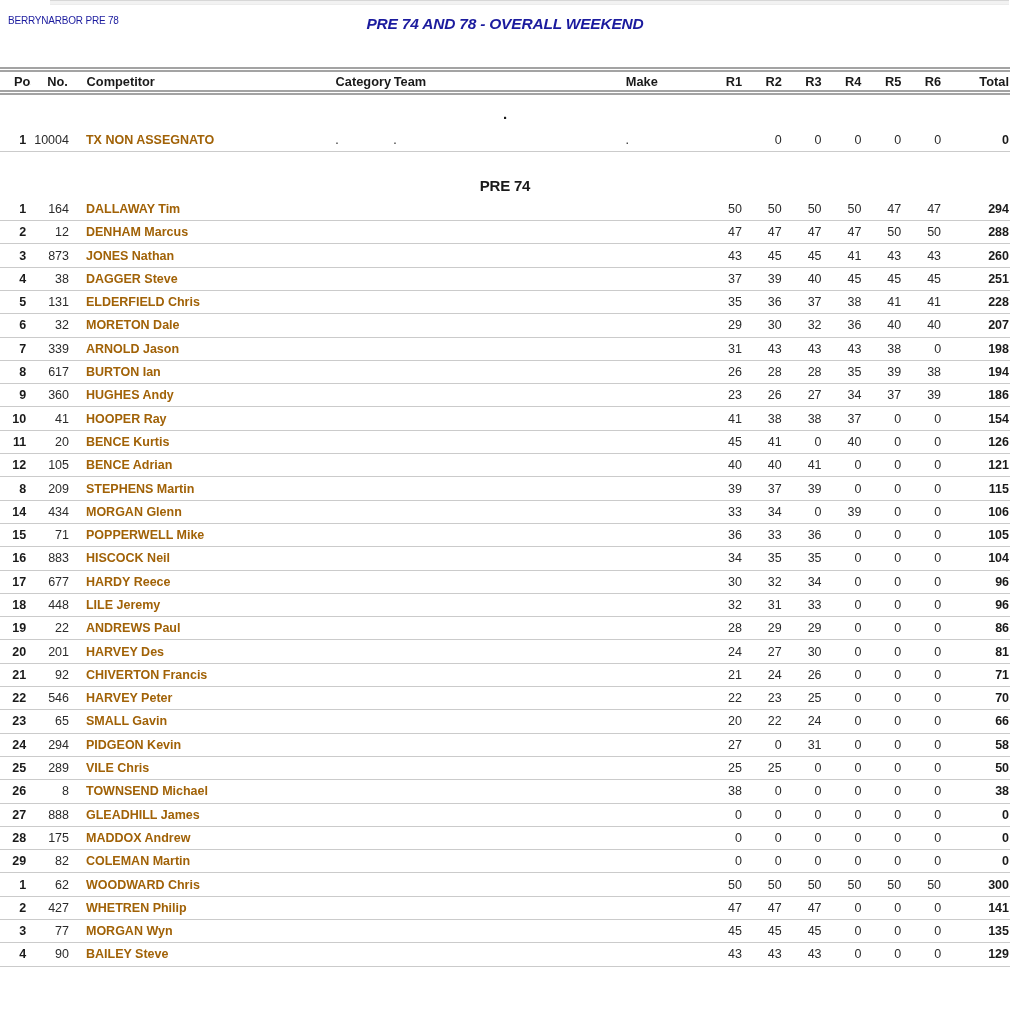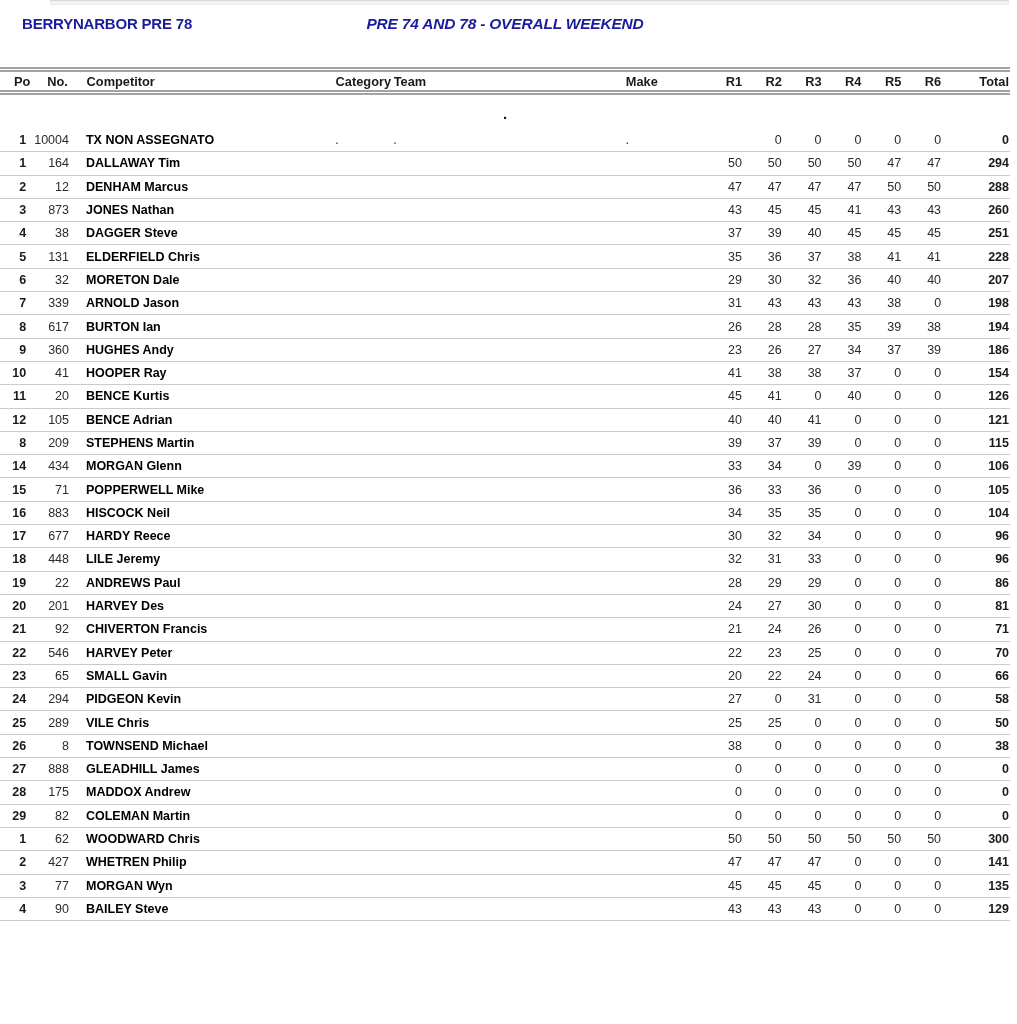--- a/index.html
+++ b/index.html
@@ -5,38 +5,38 @@
   html,body{margin:0;padding:0;background:#ffffff;}
   body{font-family:"Liberation Sans", sans-serif; -webkit-font-smoothing:antialiased;}
   #page{position:relative;width:1017px;height:1024px;background:#ffffff;overflow:hidden;}
 
   
   .top-rule{position:absolute;top:0;left:50px;right:8px;height:3px;
     border-top:1px solid #d7d7d7;border-bottom:1px solid #ececec;background:#f2f2f2;}
 
   
   .titlebar{position:absolute;top:15px;left:0;width:1010px;height:22px;}
-  .title-left{position:absolute;left:22px;top:0;font-size:15px;font-weight:700;letter-spacing:-0.2px;}
+  .title-left{position:absolute;left:8px;top:0;font-size:10px;font-weight:400;letter-spacing:-0.2px;}
   .title-center{position:absolute;left:0;right:0;top:0;text-align:center;font-size:15.5px;font-weight:700;letter-spacing:-0.2px;font-style:italic;}
 
   
   .table{position:absolute;top:67px;left:0;width:1010px;}
   .hdr-row{box-sizing:border-box;height:28px;
     border-top:5px double #a3a3a3;border-bottom:5px double #a3a3a3;
     display:flex;align-items:center;font-weight:700;font-size:12.8px;color:#1a1a1a;}
   .row{box-sizing:border-box;height:23.3px;display:flex;align-items:center;
     border-bottom:1px solid #cbcbcb;font-size:12.5px;color:#2b2b2b;}
   .section-title{box-sizing:border-box;height:45.5px;display:flex;align-items:flex-end;
     justify-content:center;padding-bottom:4px;font-size:15px;font-weight:700;color:#1a1a1a;letter-spacing:-0.2px;}
   .section-title.first{height:34px;padding-bottom:7px;}
 
   .cell{box-sizing:border-box;overflow:hidden;white-space:nowrap;}
   .c0{width:32px;text-align:right;padding-right:5px;font-weight:700;color:#1a1a1a;}
   .c1{width:40px;text-align:right;padding-right:1px;}
-  .c2{width:273px;text-align:left;padding-left:16px;font-weight:700;color:#000000;}
+  .c2{width:273px;text-align:left;padding-left:16px;font-weight:700;color:#a16207;}
   .c3{width:60px;text-align:left;}
   .c4{width:190px;text-align:left;}
   .c5{width:82px;text-align:left;margin-left:48px;}
   .c6,.c7,.c8,.c9,.c10,.c11{width:41px;text-align:right;padding-right:3px;}
   .c12{width:68px;text-align:right;padding-right:1px;font-weight:700;color:#1a1a1a;}
 
   
   .hdr-row .c0{text-align:left;padding-left:14px;padding-right:0;}
   .hdr-row .c1{text-align:center;padding-left:13px;padding-right:0;}
   .hdr-row .cell{font-weight:700;color:#1a1a1a;}
@@ -78,20 +78,21 @@
           <div class="cell c4">.</div>
           <div class="cell c5">.</div>
           <div class="cell c6"></div>
           <div class="cell c7">0</div>
           <div class="cell c8">0</div>
           <div class="cell c9">0</div>
           <div class="cell c10">0</div>
           <div class="cell c11">0</div>
           <div class="cell c12">0</div>
         </div>
+        <div class="section-title">PRE 74</div>
         <div class="row">
           <div class="cell c0">1</div>
           <div class="cell c1">164</div>
           <div class="cell c2">DALLAWAY Tim</div>
           <div class="cell c3"></div>
           <div class="cell c4"></div>
           <div class="cell c5"></div>
           <div class="cell c6">50</div>
           <div class="cell c7">50</div>
           <div class="cell c8">50</div>

